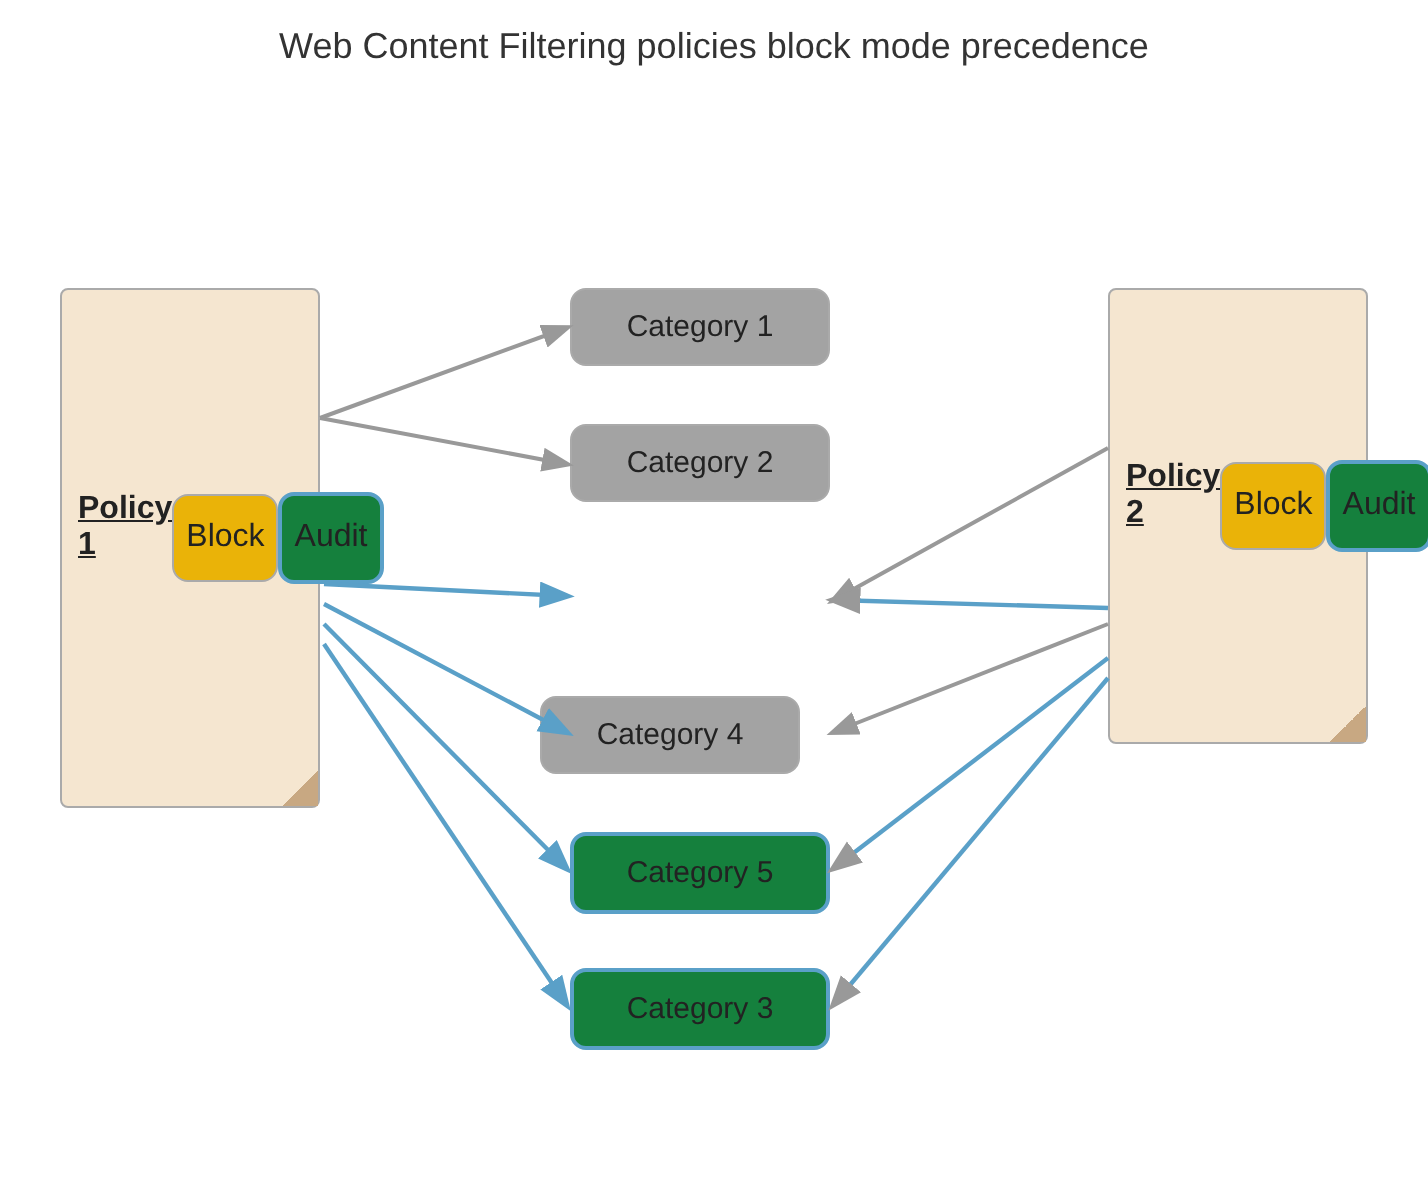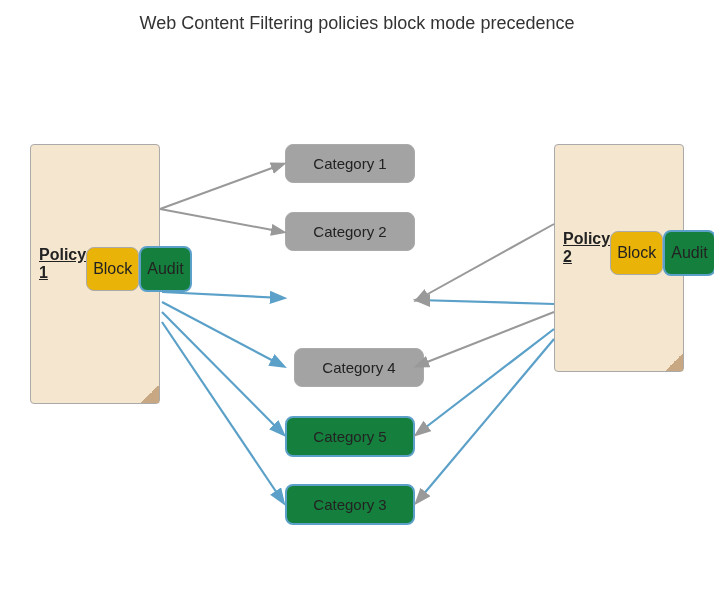--- a/index.html
+++ b/index.html
@@ -107,21 +107,21 @@
 
   <div class="policy-box" style="right:30px; top:100px; height:228px;">
     <div class="policy-title">Policy 2</div>
     <div class="action-box action-block">Block</div>
     <div style="height:18px;"></div>
     <div class="action-box action-audit">Audit</div>
   </div>
 
   <div class="category-box cat-gray" style="left:285px; top:100px;">Category  1</div>
   <div class="category-box cat-gray" style="left:285px; top:168px;">Category  2</div>
-  <div class="category-box cat-gray" style="left:294px; top:304px;">Category  4</div>
+  <div class="category-box cat-gray" style="left:270px; top:304px;">Category  4</div>
   <div class="category-box cat-blue" style="left:285px; top:372px;">Category  5</div>
   <div class="category-box cat-blue" style="left:285px; top:440px;">Category  3</div>
 
   <svg class="arrows-svg">
     <defs>
       <marker id="arrow-gray" markerWidth="8" markerHeight="8" refX="6" refY="3" orient="auto">
         <path d="M0,0 L0,6 L8,3 z" fill="#999"></path>
       </marker>
       <marker id="arrow-blue" markerWidth="8" markerHeight="8" refX="6" refY="3" orient="auto">
         <path d="M0,0 L0,6 L8,3 z" fill="#5aa0c8"></path>

